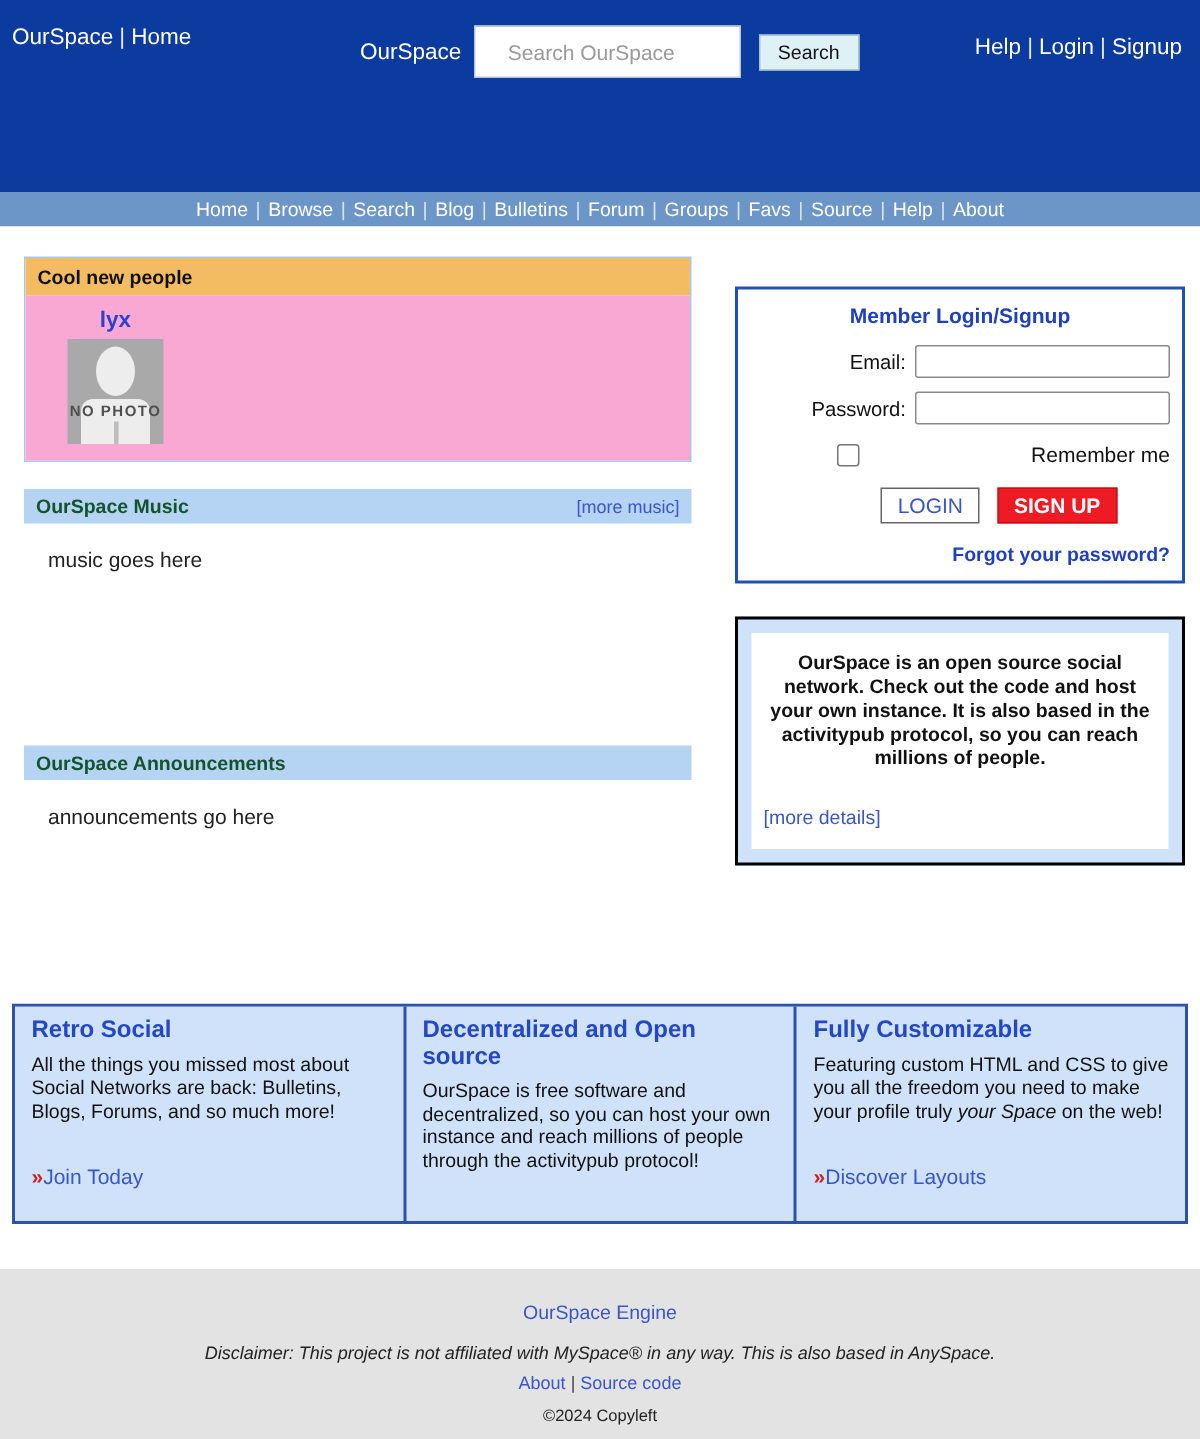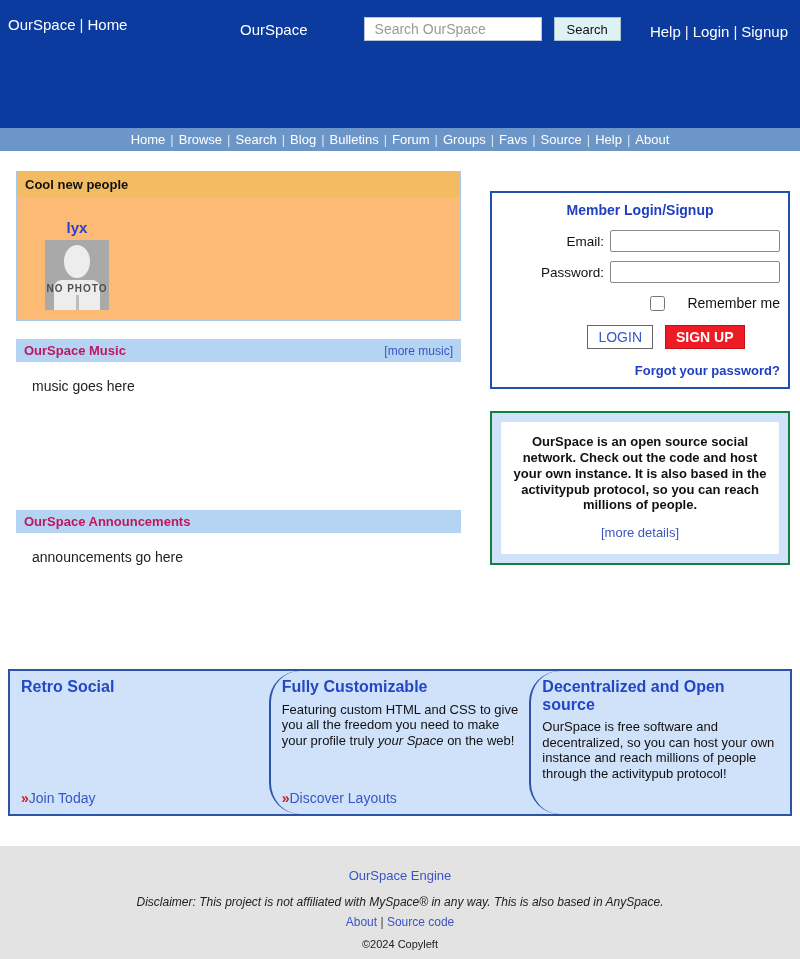--- a/index.html
+++ b/index.html
@@ -12,22 +12,22 @@
   a { text-decoration: none; cursor: pointer; }
 
   
   .top-header { position: relative; height: 128px; background: #0b3b9e; }
   .brand-area { position: absolute; left: 8px; top: 16px; font-size: 15px; color: #fff; }
   .brand-area a { color: #fff; }
   .sep { color: #e8eefb; padding: 0 4px; }
   .search-area { position: absolute; left: 240px; top: 17px; display: flex; align-items: center; }
   .search-label { color: #fff; font-size: 15px; margin-right: 8px; }
   .search-input {
-    width: 178px; height: 24px; font-size: 14px; padding: 2px 10px;
-    border: 1px solid #b8c4d8; background: #fff; color: #222; margin-left: 48px;
+    width: 178px; height: 35px; font-size: 14px; padding: 2px 22px;
+    border: 1px solid #b8c4d8; background: #fff; color: #222;
   }
   .search-input::placeholder { color: #9a9a9a; }
   .search-btn {
     margin-left: 12px; height: 24px; padding: 2px 12px; font-size: 13px;
     background: #def1f5; border: 1px solid #aac4cf; color: #111; cursor: pointer;
   }
   .auth-links { position: absolute; right: 12px; top: 23px; font-size: 15px; color: #fff; }
   .auth-links a { color: #fff; }
 
   
@@ -42,81 +42,81 @@
   .main { position: relative; height: 518px; background: #fff; }
   .left-col { position: absolute; left: 16px; top: 20px; width: 445px; }
   .right-col { position: absolute; left: 490px; top: 22px; width: 300px; }
 
   
   .box-cool { border: 1px solid #a5c9ee; }
   .box-header-orange {
     background: #f4bc62; font-weight: bold; font-size: 13px;
     padding: 5px 8px; color: #111;
   }
-  .box-cool-body { padding: 20px 8px 10px; min-height: 110px; background: #fdba74; }
+  .box-cool-body { padding: 6px 8px 10px; min-height: 110px; background: #f9a8d4; }
   .user-card { width: 104px; text-align: center; }
   .user-name { display: block; color: #2a3fd4; font-weight: bold; font-size: 15px; margin: 2px 0 4px; }
   .avatar { position: relative; width: 64px; height: 70px; background: #a9a9a9; margin: 0 auto; overflow: hidden; }
   .avatar .head { position: absolute; left: 19px; top: 5px; width: 26px; height: 33px; background: #ededed; border-radius: 50%; }
   .avatar .torso { position: absolute; left: 9px; top: 40px; width: 46px; height: 30px; background: #ededed; border-radius: 8px 8px 0 0; }
   .avatar .legs-gap { position: absolute; left: 31px; top: 55px; width: 3px; height: 15px; background: #bdbdbd; }
   .avatar .no-photo-text {
     position: absolute; left: 0; top: 43px; width: 100%; text-align: center;
     font-size: 10px; font-weight: bold; color: #4f4f4f; letter-spacing: 1px;
   }
 
   
   .panel { margin-top: 18px; }
   .panel-header {
     background: #b5d3f2; display: flex; justify-content: space-between; align-items: center;
     padding: 4px 8px; font-size: 13px;
   }
-  .panel-title { font-weight: bold; color: #be185d; }
+  .panel-title { font-weight: bold; color: #14532d; }
   .panel-more { font-size: 12px; color: #3a55c8; font-weight: normal; }
   .panel-body { padding: 16px; font-size: 14px; color: #222; }
   .panel-body.music { height: 130px; }
   .panel-body.ann { height: 90px; }
 
   
   .green-box {
     background: #2fcf8e; color: #1b2b23; font-size: 13px; line-height: 1.25;
     padding: 10px 12px 14px; width: 300px;
   }
   .login-box { margin-top: 18px; border: 2px solid #2050b0; padding: 9px 8px 8px; background: #fff; }
   .login-title { text-align: center; font-weight: bold; font-size: 14px; color: #1d3fc0; margin-bottom: 12px; }
   .form-row { display: flex; align-items: center; justify-content: flex-end; margin-bottom: 9px; }
   .form-row label { font-size: 13.5px; color: #111; margin-right: 6px; }
   .form-row input[type="text"], .form-row input[type="password"] {
     width: 170px; height: 22px; border: 1px solid #8a8a8a; border-radius: 2px; padding: 0 4px; font-size: 13px;
   }
-  .remember-row { display: flex; align-items: center; justify-content: flex-end; gap: 22px; padding-left: 58px; margin: 12px 0 0; font-size: 14px; }
+  .remember-row { display: flex; align-items: center; justify-content: space-between; gap: 22px; padding-left: 58px; margin: 12px 0 0; font-size: 14px; }
   .remember-row input { width: 15px; height: 15px; }
   .btn-row { display: flex; gap: 12px; justify-content: center; padding-left: 52px; margin-top: 14px; }
   .login-btn {
     background: #fff; color: #3a55c8; border: 1px solid #666; font-size: 14px;
     padding: 3px 10px; cursor: pointer;
   }
   .signup-btn {
     background: #ee1b24; color: #fff; border: 1px solid #c01018; font-weight: bold; font-size: 14px;
     padding: 3px 10px; cursor: pointer;
   }
   .forgot-row { text-align: right; margin-top: 12px; }
   .forgot-row a { font-weight: bold; font-size: 13px; color: #1d3fc0; }
 
-  .about-box { margin-top: 22px; border: 2px solid #15803d; background: #cfe2fa; padding: 9px; }
+  .about-box { margin-top: 22px; border: 2px solid #000000; background: #cfe2fa; padding: 9px; }
   .about-inner { background: #fff; padding: 12px 8px 14px; }
   .about-text { font-weight: bold; font-size: 13px; text-align: center; color: #111; line-height: 1.22; }
-  .about-more { display: block; text-align: center; margin-top: 12px; font-size: 13px; color: #3a55c8; }
+  .about-more { display: block; text-align: left; margin-top: 24px; font-size: 13px; color: #3a55c8; }
 
   
   .features {
     margin: 0 8px; height: 147px; display: flex;
     background: #cfe2fa; border: 2px solid #2b53a8;
   }
-  .feature-col { flex: 1; padding: 7px 11px 8px; display: flex; flex-direction: column; border-left: 2px solid #2b53a8; border-radius: 31px; }
+  .feature-col { flex: 1; padding: 7px 11px 22px; display: flex; flex-direction: column; border-left: 2px solid #2b53a8; }
   .feature-col:first-child { border-left: none; }
   .feature-title { font-size: 16px; font-weight: bold; color: #2347c5; line-height: 1.1; margin-bottom: 6px; }
   .feature-body { font-size: 13px; color: #111; line-height: 1.2; }
   .feature-link-row { margin-top: auto; text-align: left; font-size: 14px; }
   .feature-arrow { color: #cc2020; font-weight: bold; }
   .feature-link-row a { color: #3a55c8; }
 
   
   .footer { margin-top: 30px; background: #e3e3e3; height: 133px; padding-top: 20px; text-align: center; }
   .footer-engine { font-size: 13px; color: #3a55c8; }
@@ -213,35 +213,36 @@
           <a href="#" class="about-more">[more details]</a>
         </div>
       </div>
     </div>
 
   </div>
 
   <div class="features">
     <div class="feature-col">
       <div class="feature-title">Retro Social</div>
+      <div class="feature-body">All the things you missed most about Social Networks are back: Bulletins, Blogs, Forums, and so much more!</div>
       <div class="feature-link-row">
         <span class="feature-arrow">»</span><a href="#">Join Today</a>
       </div>
+    </div>
+    <div class="feature-col">
+      <div class="feature-title">Decentralized and Open source</div>
+      <div class="feature-body">OurSpace is free software and decentralized, so you can host your own instance and reach millions of people through the activitypub protocol!</div>
     </div>
     <div class="feature-col">
       <div class="feature-title">Fully Customizable</div>
       <div class="feature-body"><span>Featuring custom HTML and CSS to give you all the freedom you need to make your profile truly </span><i>your Space</i><span> on the web!</span></div>
       <div class="feature-link-row">
         <span class="feature-arrow">»</span><a href="#">Discover Layouts</a>
       </div>
     </div>
-    <div class="feature-col">
-      <div class="feature-title">Decentralized and Open source</div>
-      <div class="feature-body">OurSpace is free software and decentralized, so you can host your own instance and reach millions of people through the activitypub protocol!</div>
-    </div>
   </div>
 
   <div class="footer">
     <div><a href="#" class="footer-engine">OurSpace Engine</a></div>
     <div class="footer-disclaimer">Disclaimer: This project is not affiliated with MySpace® in any way. This is also based in AnySpace.</div>
     <div class="footer-links">
       <a href="#">About</a> <span>|</span> <a href="#">Source code</a>
     </div>
     <div><a href="#" class="footer-copy">©2024 Copyleft</a></div>
   </div>

